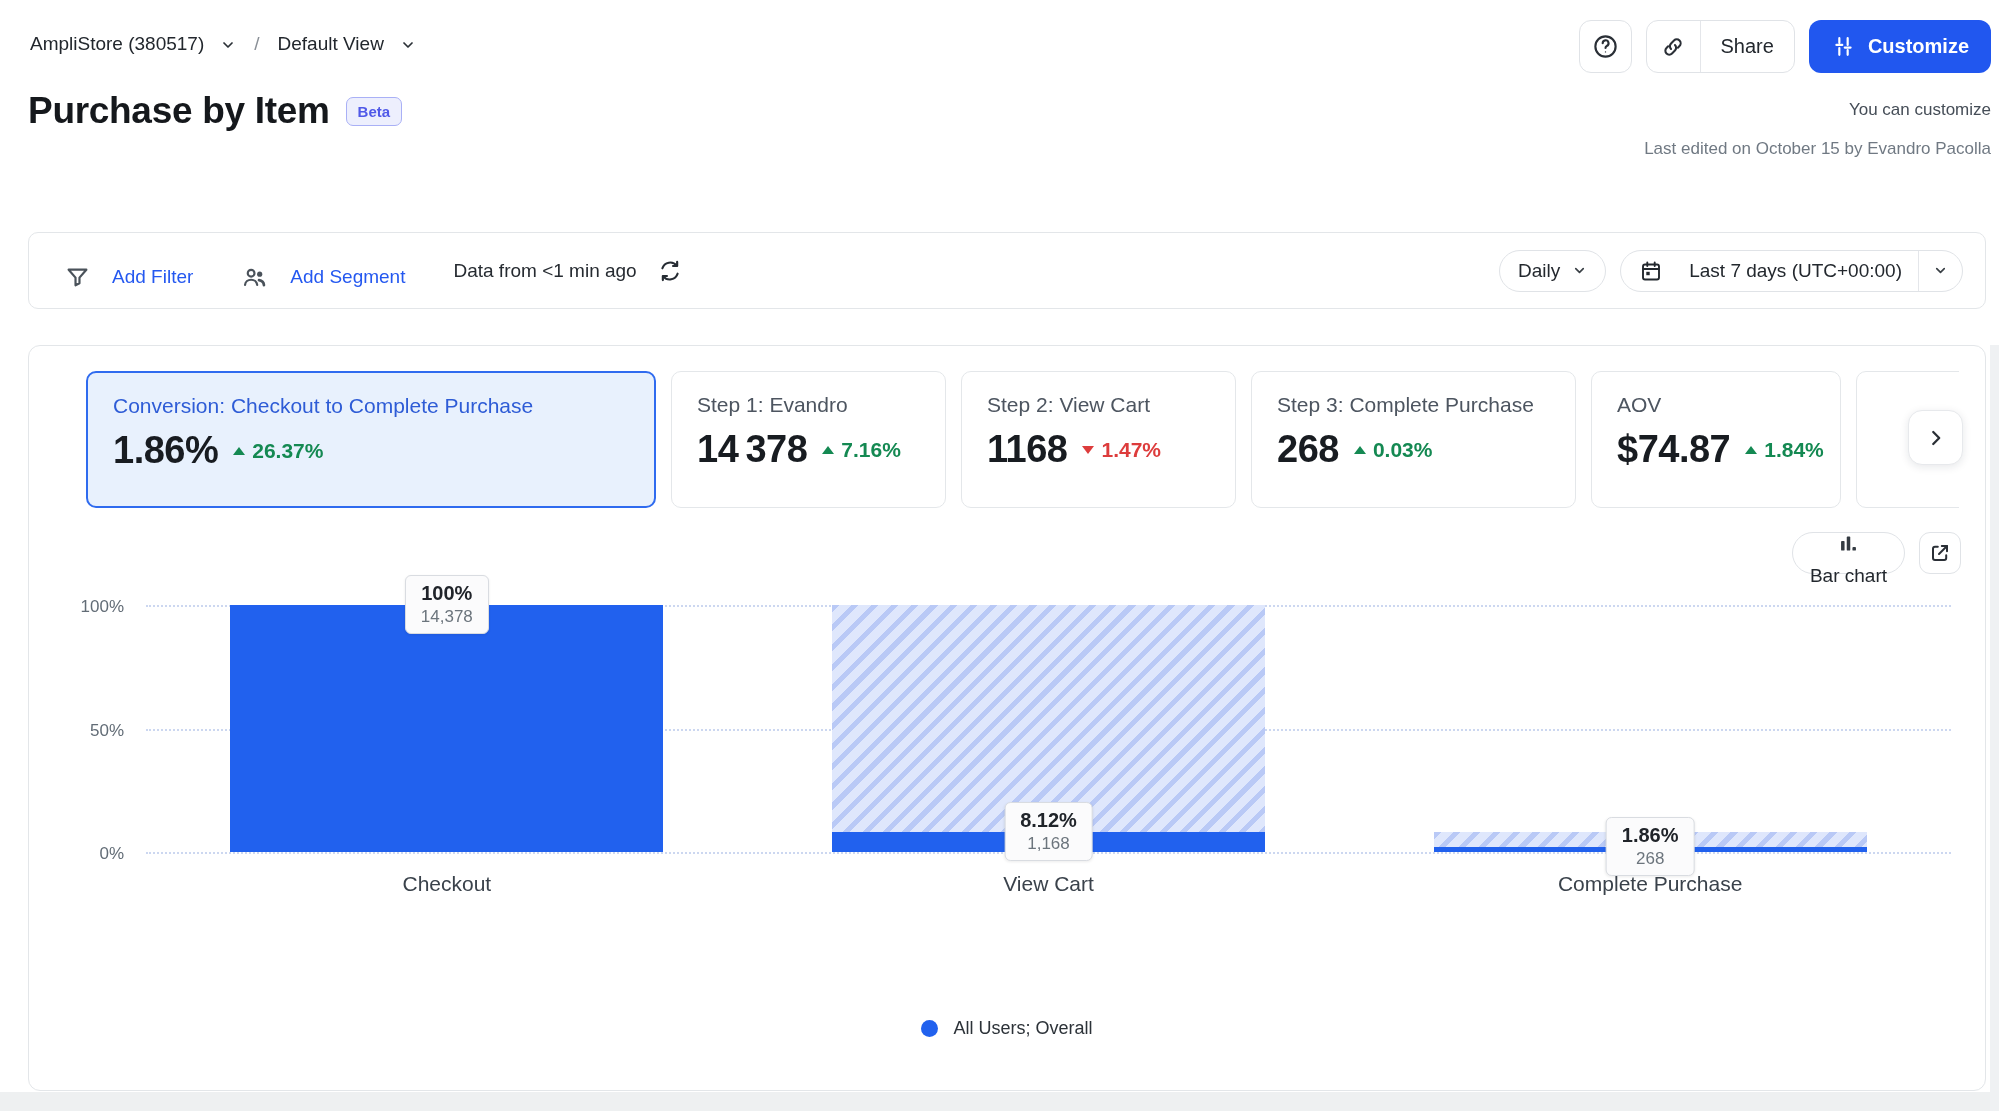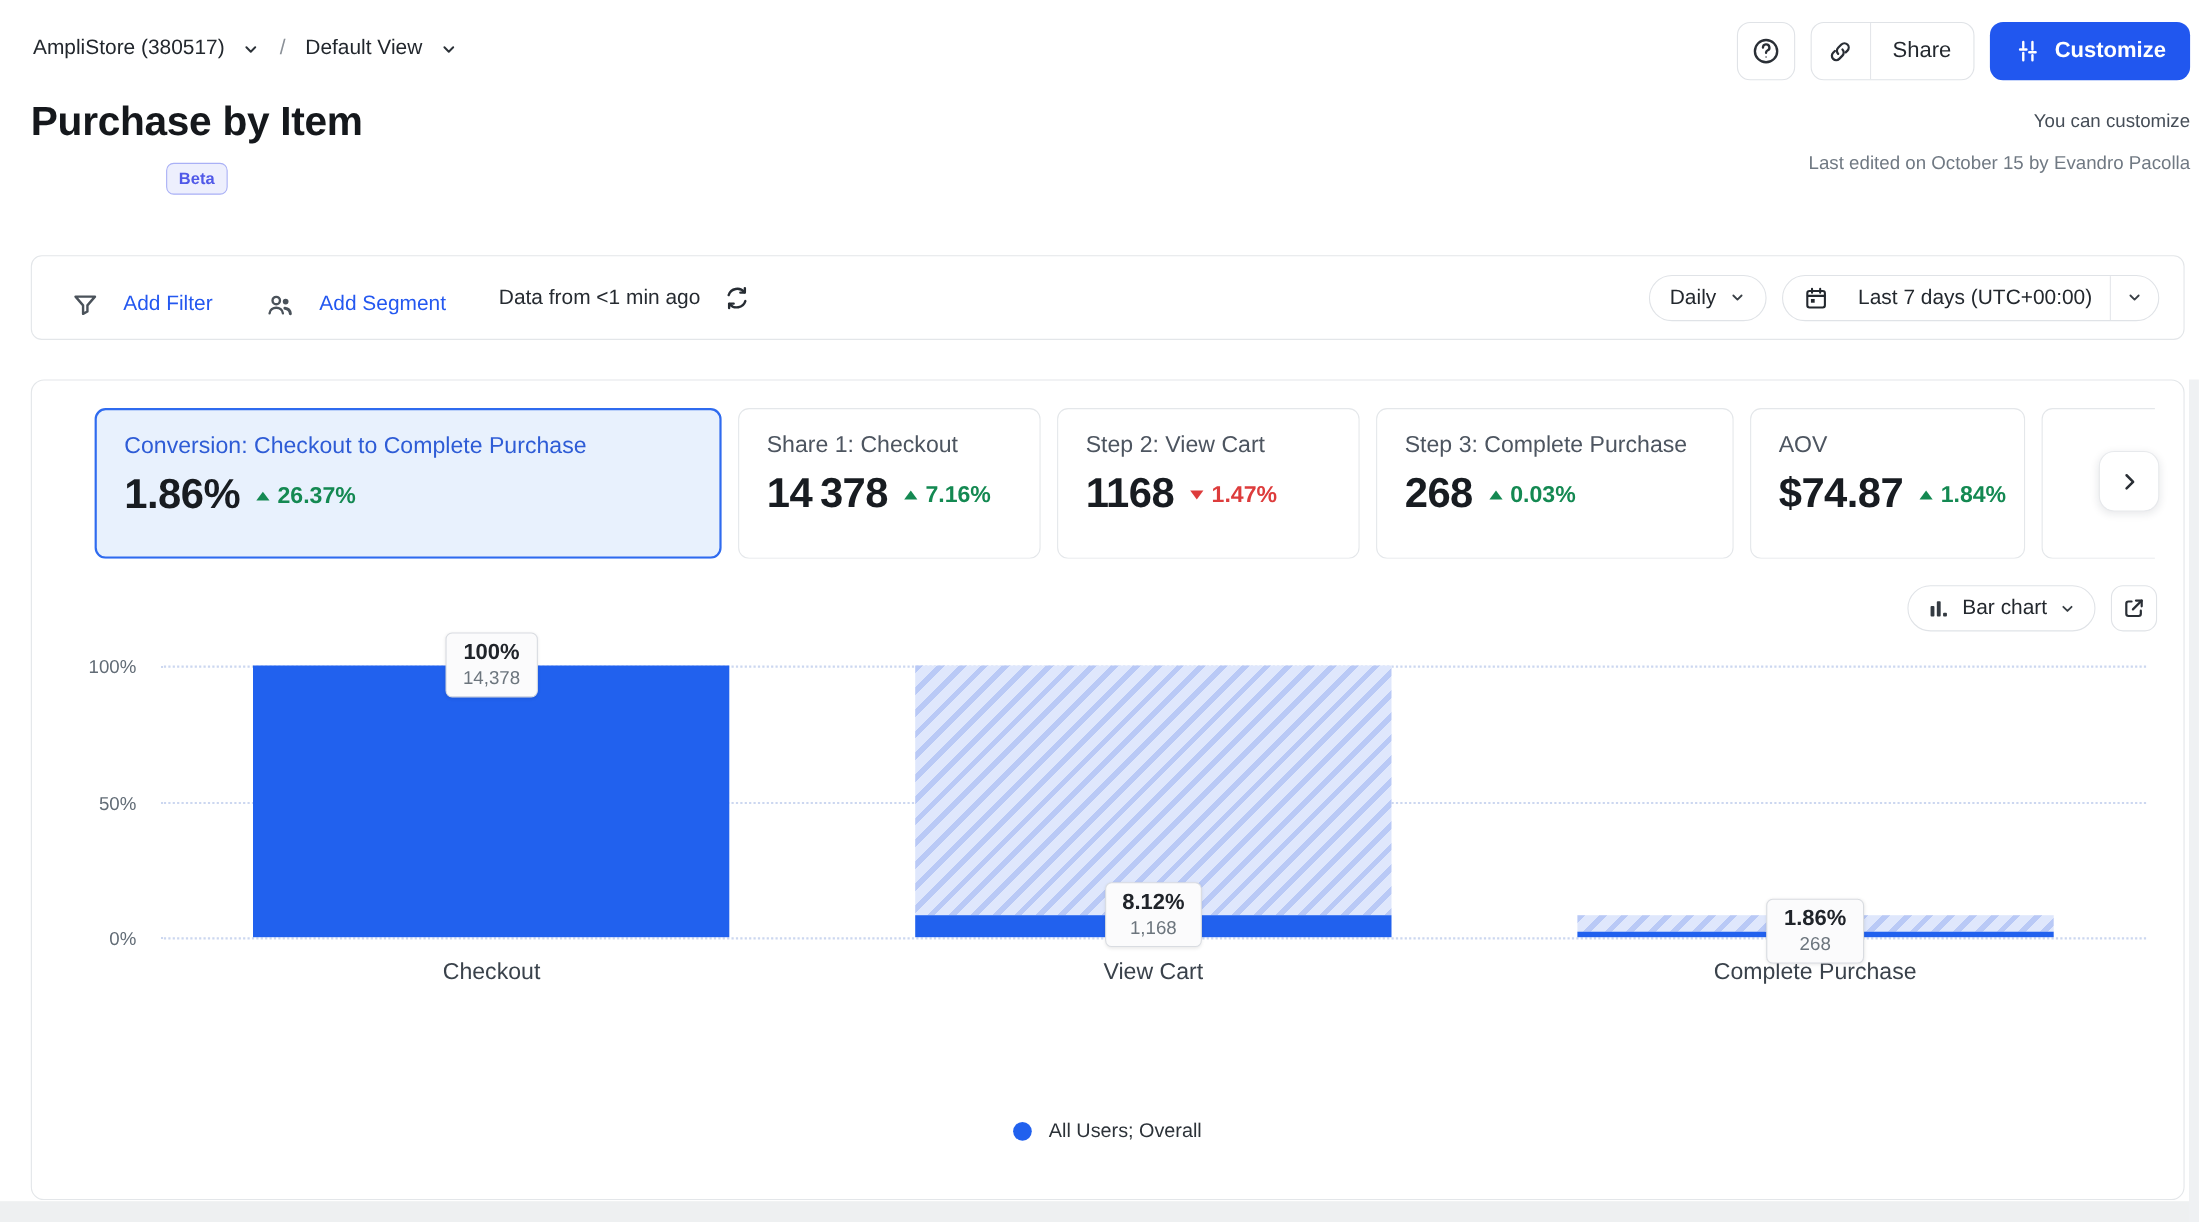--- a/index.html
+++ b/index.html
@@ -5,21 +5,21 @@
   * { margin:0; padding:0; box-sizing:border-box; }
   html,body { background:#fff; }
   body { font-family:"Liberation Sans", sans-serif; color:#1c2127; }
   .page { position:relative; width:1999px; height:1111px; background:#fff; overflow:hidden; }
 
   
   .breadcrumb { position:absolute; left:30px; top:33px; display:flex; align-items:center; font-size:19px; font-weight:500; color:#22272d; }
   .crumb { display:flex; align-items:center; gap:16px; background:none; border:none; font:inherit; color:inherit; cursor:pointer; }
   .crumb svg { margin-top:2px; }
   .crumb-sep { color:#8a9097; margin:0 18px; font-size:19px; }
-  .title-row { position:absolute; left:28px; top:90px; display:flex; align-items:center; gap:16px;flex-direction:column; }
+  .title-row { position:absolute; left:28px; top:90px; display:flex; align-items:center; gap:16px; }
   .page-title { font-size:37px; font-weight:700; letter-spacing:-0.3px; color:#15181c; }
   .beta-badge { font-size:15px; font-weight:700; color:#5059e8; background:#edeffd; border:1.5px solid #a9b0f6; border-radius:7px; padding:5px 11px; }
 
   .actions { position:absolute; right:8px; top:20px; display:flex; align-items:stretch; gap:14px; height:53px; }
   .icon-btn { width:53px; border:1.5px solid #e0e3e7; background:#fff; border-radius:12px; display:flex; align-items:center; justify-content:center; color:#2a2f36; cursor:pointer; }
   .share-group { display:flex; align-items:stretch; border:1.5px solid #e0e3e7; border-radius:12px; background:#fff; overflow:hidden; }
   .share-group .seg { display:flex; align-items:center; justify-content:center; background:none; border:none; cursor:pointer; color:#23282e; }
   .seg-link { width:54px; border-right:1.5px solid #e4e6ea !important; }
   .seg-share { padding:0 20px; font-size:20px; font-weight:500; font-family:inherit; }
   .customize-btn { display:flex; align-items:center; gap:12px; background:#2157ef; color:#fff; border:none; border-radius:12px; padding:0 22px; font-size:20px; font-weight:600; font-family:inherit; cursor:pointer; }
@@ -49,21 +49,21 @@
   .m-value { font-size:38px; font-weight:600; letter-spacing:-0.5px; color:#181c21; }
   .m-delta { display:flex; align-items:center; gap:7px; font-size:21px; font-weight:600; }
   .m-delta.up { color:#148952; } .m-delta.down { color:#dd3c3c; }
   .tri { width:0; height:0; border-left:6px solid transparent; border-right:6px solid transparent; }
   .m-delta.up .tri { border-bottom:8px solid #148952; }
   .m-delta.down .tri { border-top:8px solid #dd3c3c; }
   .c1 { width:570px; } .c2,.c3 { width:275px; } .c4 { width:325px; } .c5 { width:250px; } .c6 { width:120px; }
   .next-btn { position:absolute; top:64px; right:22px; width:55px; height:55px; background:#fff; border:1.5px solid #e7e9ec; border-radius:14px; box-shadow:0 2px 8px rgba(20,30,50,.10); display:flex; align-items:center; justify-content:center; color:#2a2f35; cursor:pointer; z-index:3; }
 
   .chart-controls { position:absolute; top:186px; right:24px; display:flex; align-items:center; gap:14px; }
-  .chart-type-pill { display:flex; align-items:center; gap:11px; height:42px; border:1.5px solid #e0e3e7; border-radius:21px; background:#fff; padding:0 17px; font-size:19px; font-family:inherit; color:#23282e; cursor:pointer; }
+  .chart-type-pill { display:flex; align-items:center; gap:11px; height:42px; border:1.5px solid #e0e3e7; border-radius:21px; background:#fff; padding:0 17px; font-size:19px; font-family:inherit; color:#23282e; cursor:pointer;flex-direction:column; }
   .export-btn { width:42px; height:42px; border:1.5px solid #e0e3e7; border-radius:11px; background:#fff; display:flex; align-items:center; justify-content:center; color:#2a2f36; cursor:pointer; }
 
   
   .plot { position:absolute; left:117px; top:259px; width:1805px; height:247px; }
   .gridline { position:absolute; left:0; right:0; border-top:2px dotted #ccd7f0; }
   .g0 { top:0; } .g50 { top:50%; } .g100 { top:100%; }
   .ytick { position:absolute; right:calc(100% + 22px); transform:translateY(-50%); font-size:17px; color:#626c76; white-space:nowrap; }
   .cols { position:absolute; inset:0; display:flex; }
   .bar-col { position:relative; flex:1; }
   .bar-solid { position:absolute; bottom:0; left:14%; width:72%; background:#2161ee; z-index:1; }
@@ -205,21 +205,21 @@
         <div class="m-label">Conversion: Checkout to Complete Purchase</div>
         <div class="m-value-row">
           <span class="m-value">1.86%</span>
           <span class="m-delta up">
               <span class="tri"></span>
               <span>26.37%</span>
             </span>
         </div>
       </div>
       <div class="m-card c2">
-        <div class="m-label">Share 1: Checkout</div>
+        <div class="m-label">Step 1: Evandro</div>
         <div class="m-value-row">
           <span class="m-value">14 378</span>
           <span class="m-delta up">
               <span class="tri"></span>
               <span>7.16%</span>
             </span>
         </div>
       </div>
       <div class="m-card c3">
         <div class="m-label">Step 2: View Cart</div>

